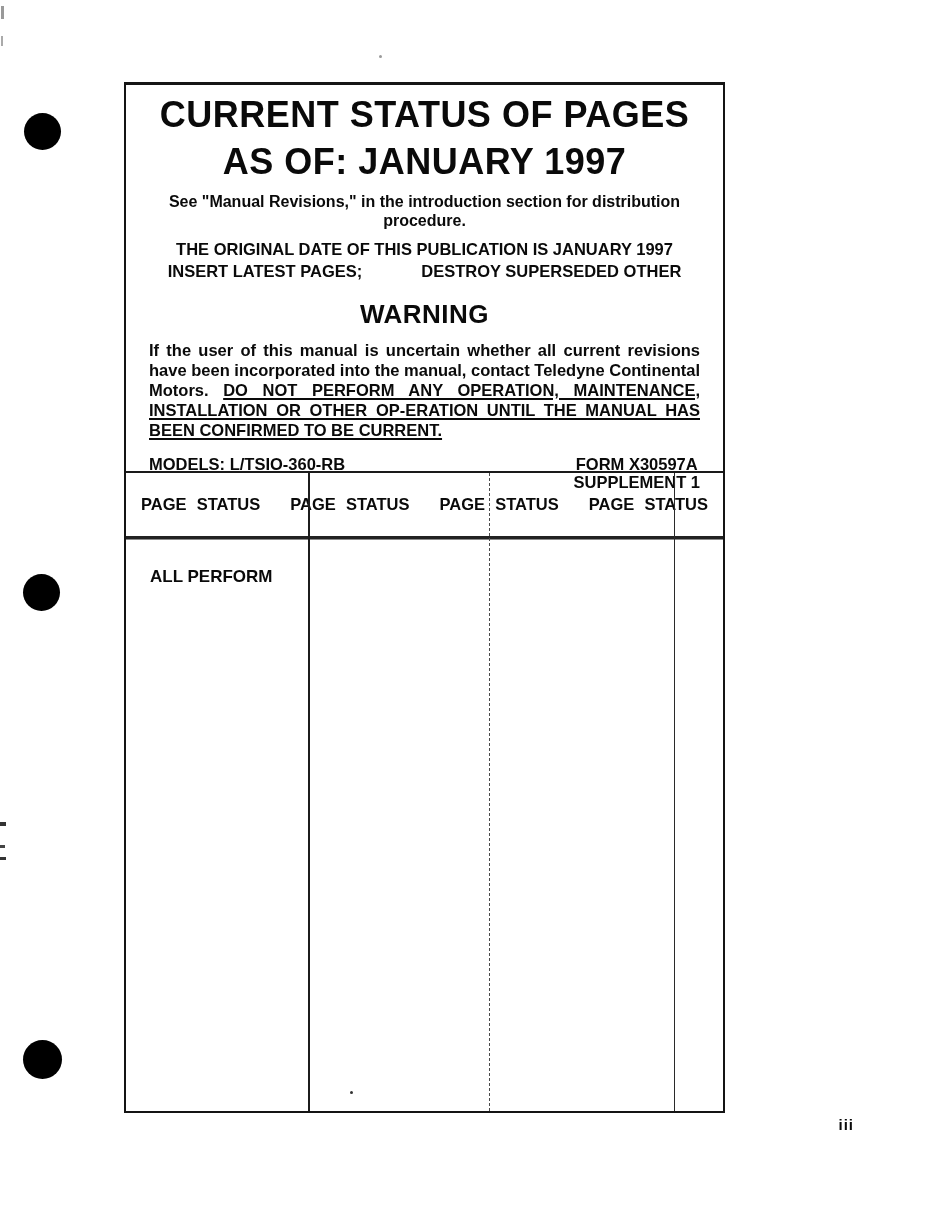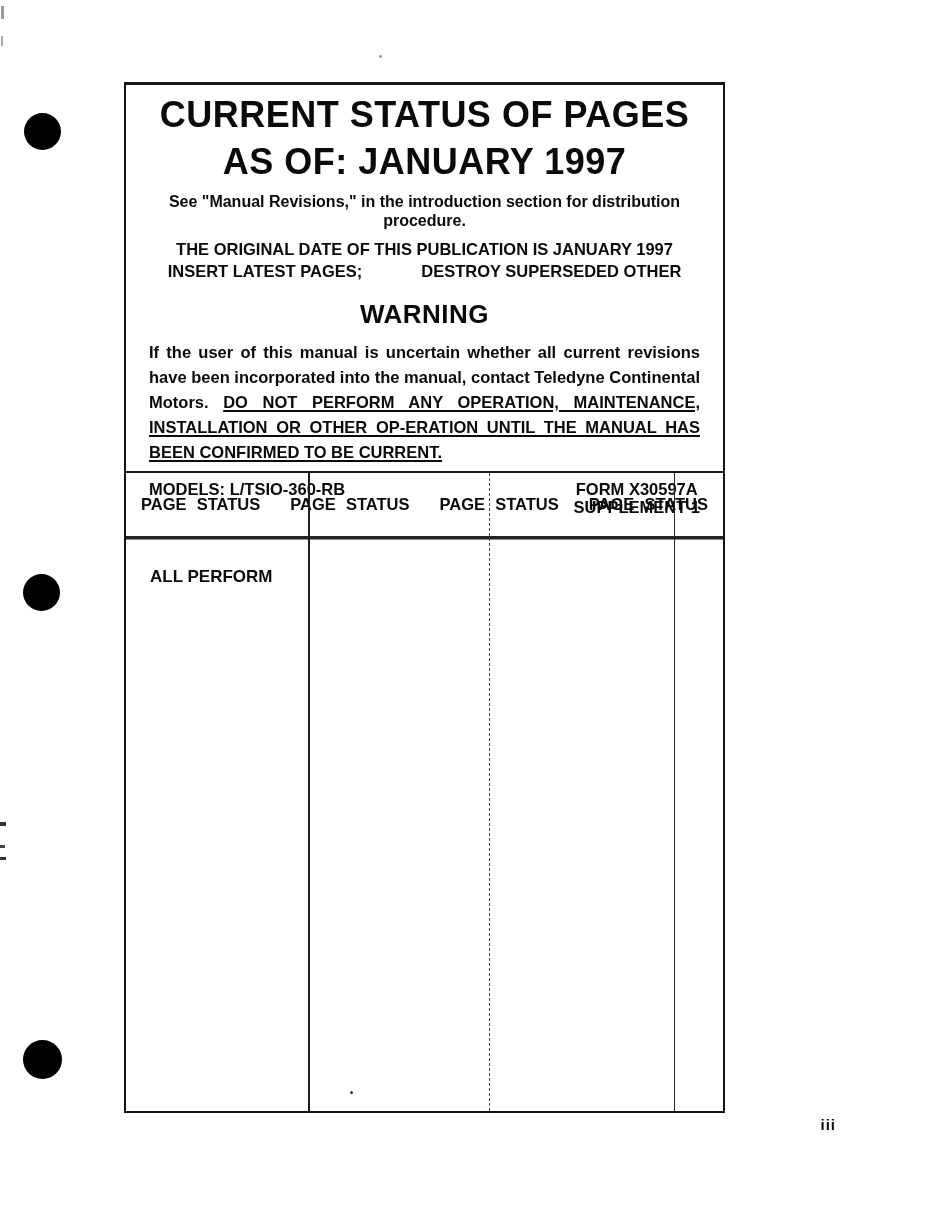--- a/index.html
+++ b/index.html
@@ -88,21 +88,21 @@
     font-size: 26px;
     line-height: 25px;
     margin-top: 21px;
     letter-spacing: 0.5px;
   }
 
   .warning-para {
     margin: 13px 23px 0 23px;
     font-weight: 700;
     font-size: 16.5px;
-    line-height: 25px;
+    line-height: 20px;
     text-align: justify;
   }
   .warning-para .underlined {
     text-decoration: underline;
     text-decoration-thickness: 2px;
     text-underline-offset: 2px;
   }
 
   .models-row {
     display: flex;
@@ -154,21 +154,21 @@
     position: absolute;
     top: 94px;
     left: 24px;
     font-weight: 700;
     font-size: 17px;
   }
 
   .page-number {
     position: absolute;
     top: 1116px;
-    right: 102px;
+    right: 84px;
     font-weight: 700;
     font-size: 15px;
     letter-spacing: 1px;
   }
 
   .speck {
     position: absolute;
     background: #9a9a9a;
     border-radius: 50%;
   }

